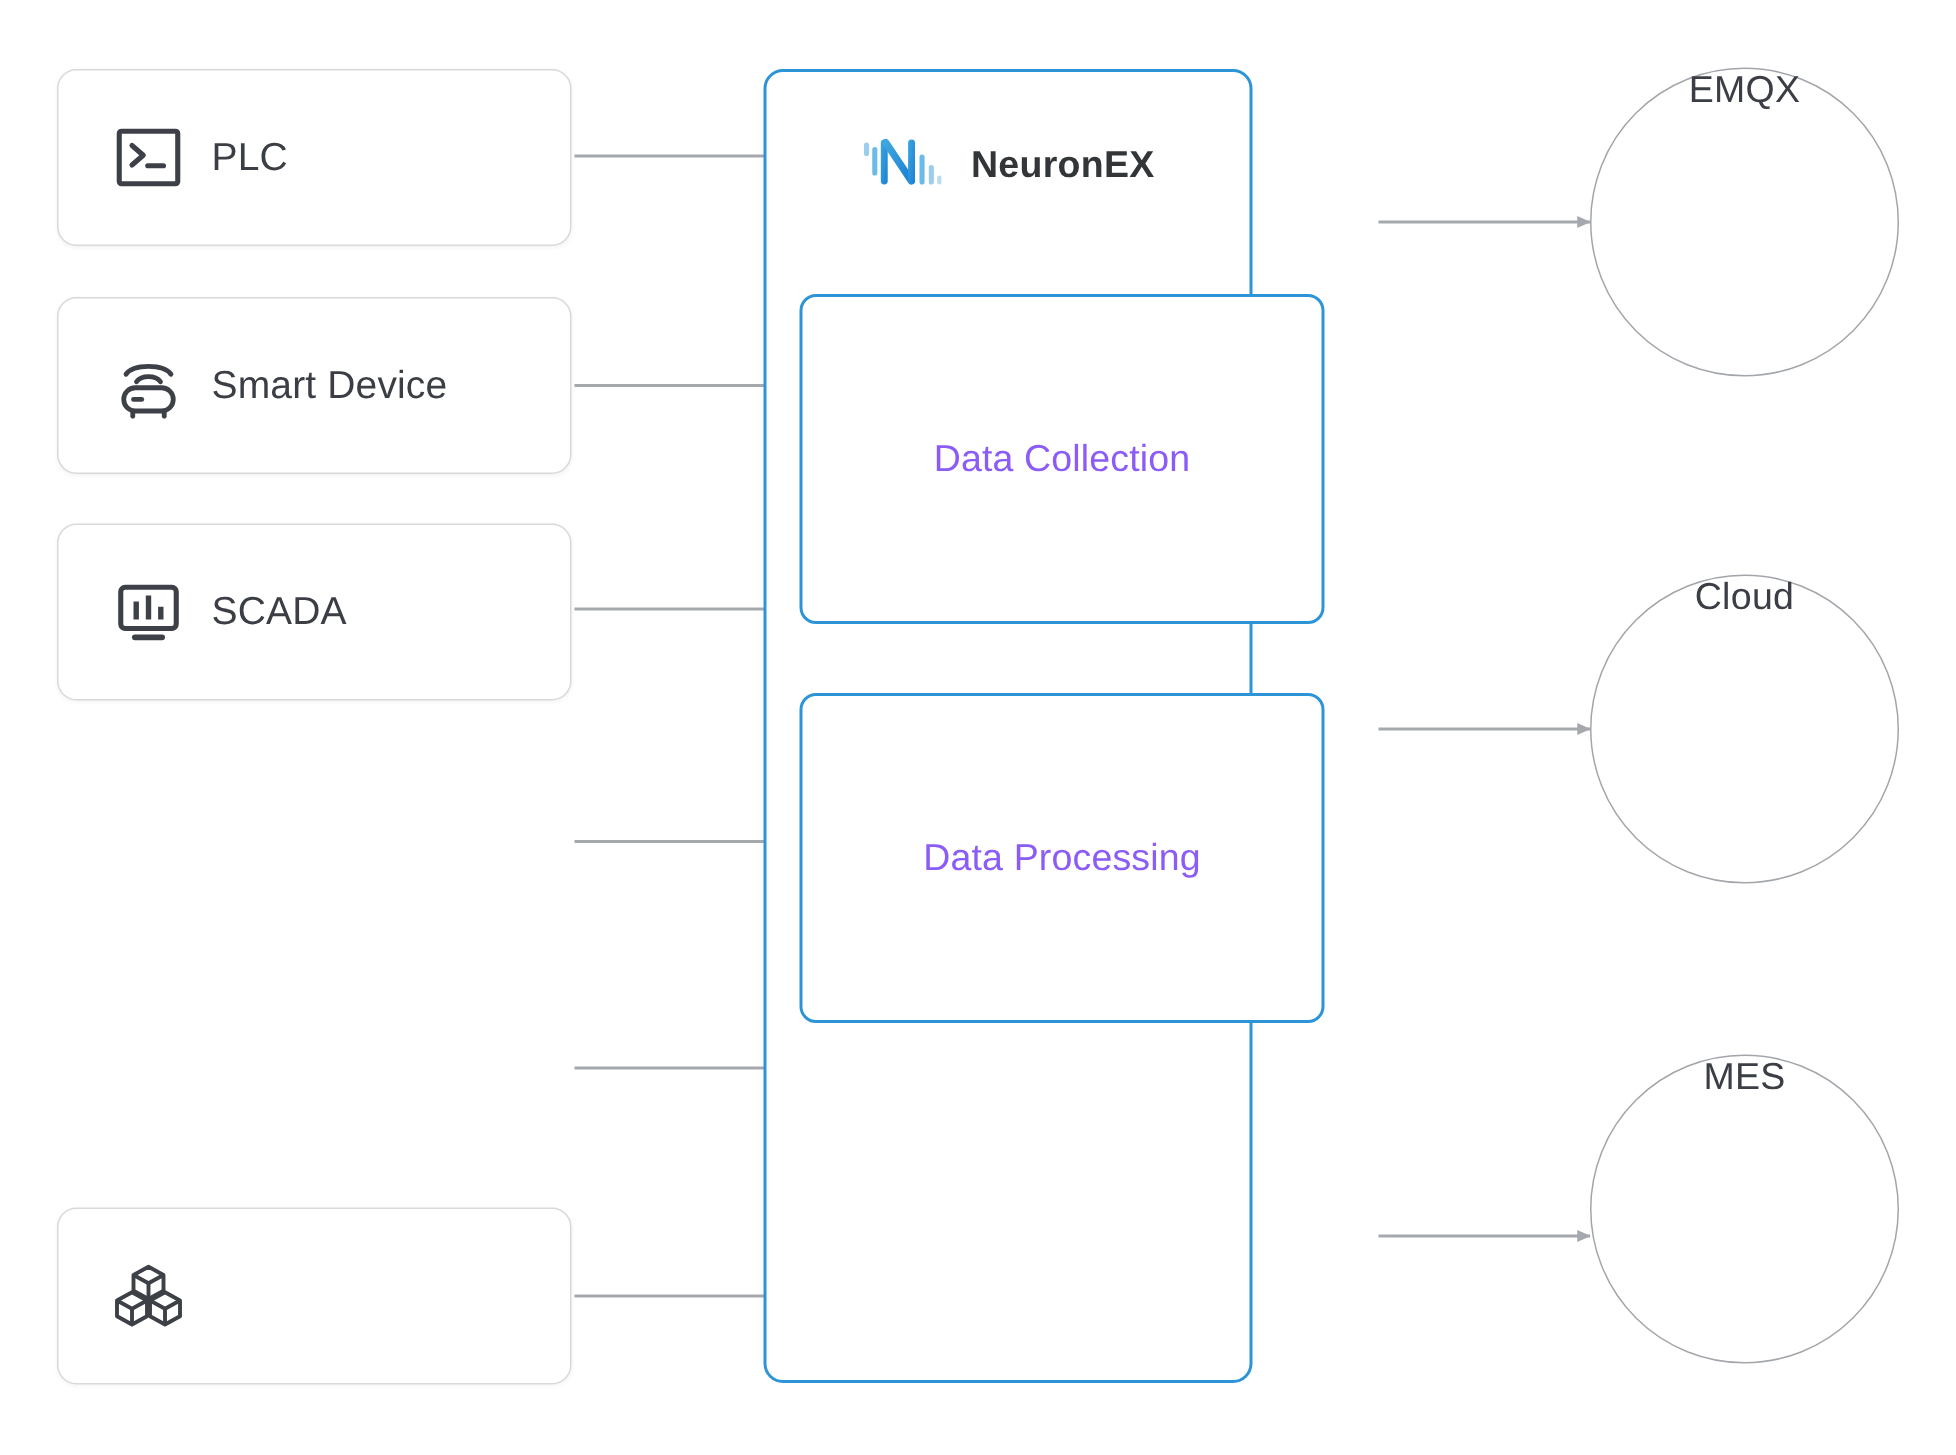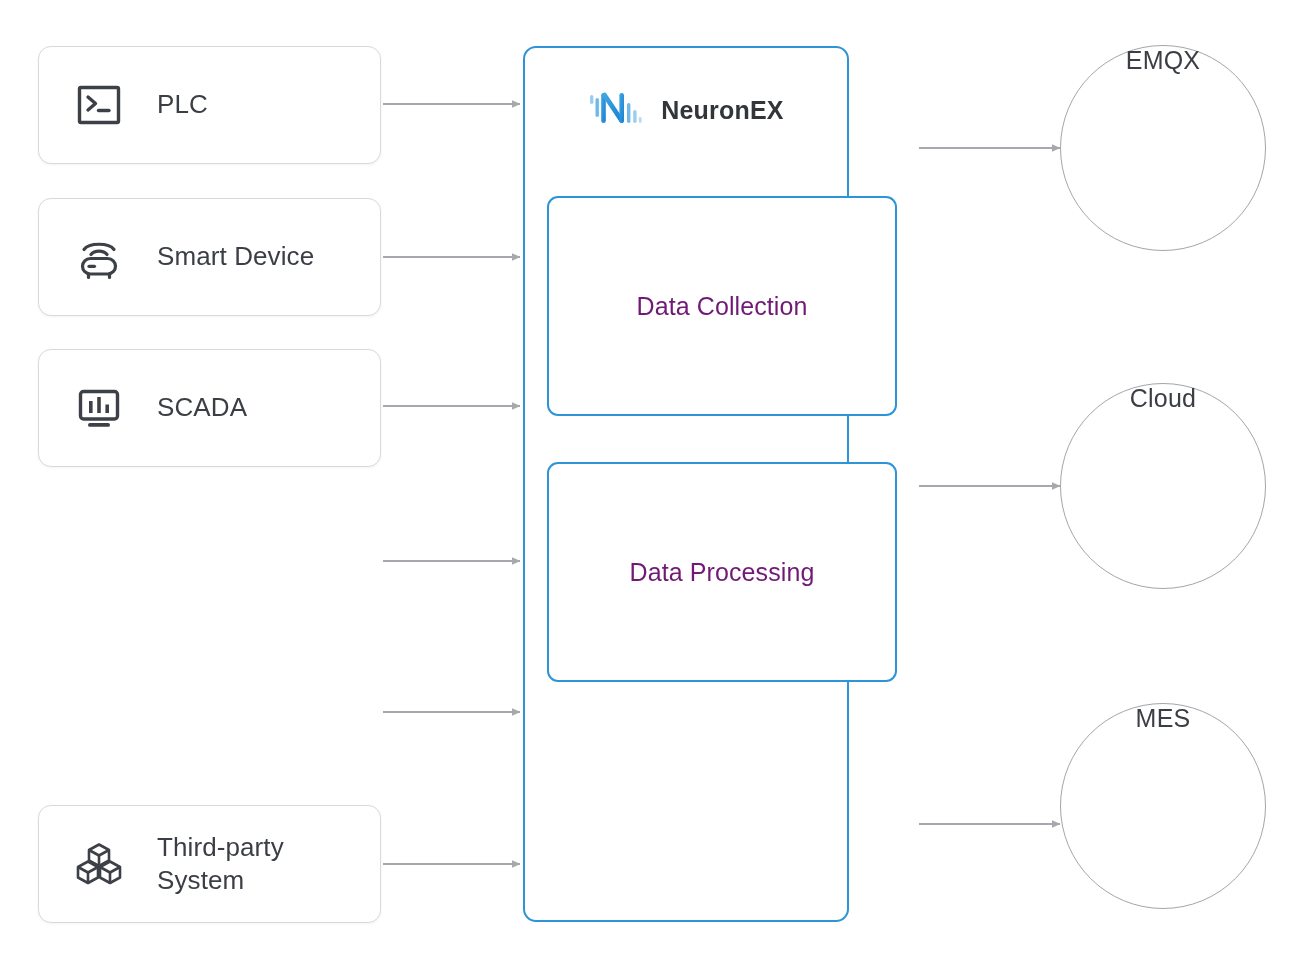--- a/index.html
+++ b/index.html
@@ -46,32 +46,32 @@
     align-items: center;
     padding-left: 36px;
   }
   .source-icon {
     width: 48px;
     height: 48px;
     flex: 0 0 48px;
     display: block;
   }
   .source-label {
-    margin-left: 34px;
+    margin-left: 18px;
     font-size: 26px;
     color: #3b3f45;
     line-height: 1.28;
     letter-spacing: 0.1px;
     white-space: pre-line;
   }
 
   
   #center-panel {
     position: absolute;
-    left: 523px;
+    left: 509px;
     top: 46px;
     width: 326px;
     height: 876px;
     box-sizing: border-box;
     background: #ffffff;
     border: 2.4px solid #2e94d8;
     border-radius: 13px;
     text-decoration: underline;
   }
   #panel-header {
@@ -104,21 +104,21 @@
     box-sizing: border-box;
     background: #ffffff;
     border: 2px solid #2e94d8;
     border-radius: 11px;
     display: flex;
     align-items: center;
     justify-content: center;
   }
   .stage-box-label {
     font-size: 25px;
-    color: #701a75;
+    color: #8b5cf6;
     letter-spacing: 0.1px;
   }
 
   
   .dest-circle {
     position: absolute;
     left: 1060px;
     width: 206px;
     height: 206px;
     box-sizing: border-box;
@@ -200,22 +200,20 @@
         <path d="M14 10 L24 15.5 L34 10"></path>
         <path d="M24 15.5 L24 26"></path>
         <path d="M13 21.5 L23 27 L23 37.5 L13 43 L3 37.5 L3 27 z"></path>
         <path d="M3 27 L13 32.5 L23 27"></path>
         <path d="M13 32.5 L13 43"></path>
         <path d="M35 21.5 L45 27 L45 37.5 L35 43 L25 37.5 L25 27 z"></path>
         <path d="M25 27 L35 32.5 L45 27"></path>
         <path d="M35 32.5 L35 43"></path>
       </g>
     </svg>
-    <div class="source-label">Third-party
-System</div>
   </div>
 
   <div id="center-panel">
 
     <div id="panel-header">
       <svg id="brand-logo" viewBox="0 0 56 42" xmlns="http://www.w3.org/2000/svg">
         <defs>
           <linearGradient id="nGrad" x1="0" y1="0" x2="1" y2="1">
             <stop offset="0%" stop-color="#3ea7e0"></stop>
             <stop offset="100%" stop-color="#1a7fd4"></stop>

